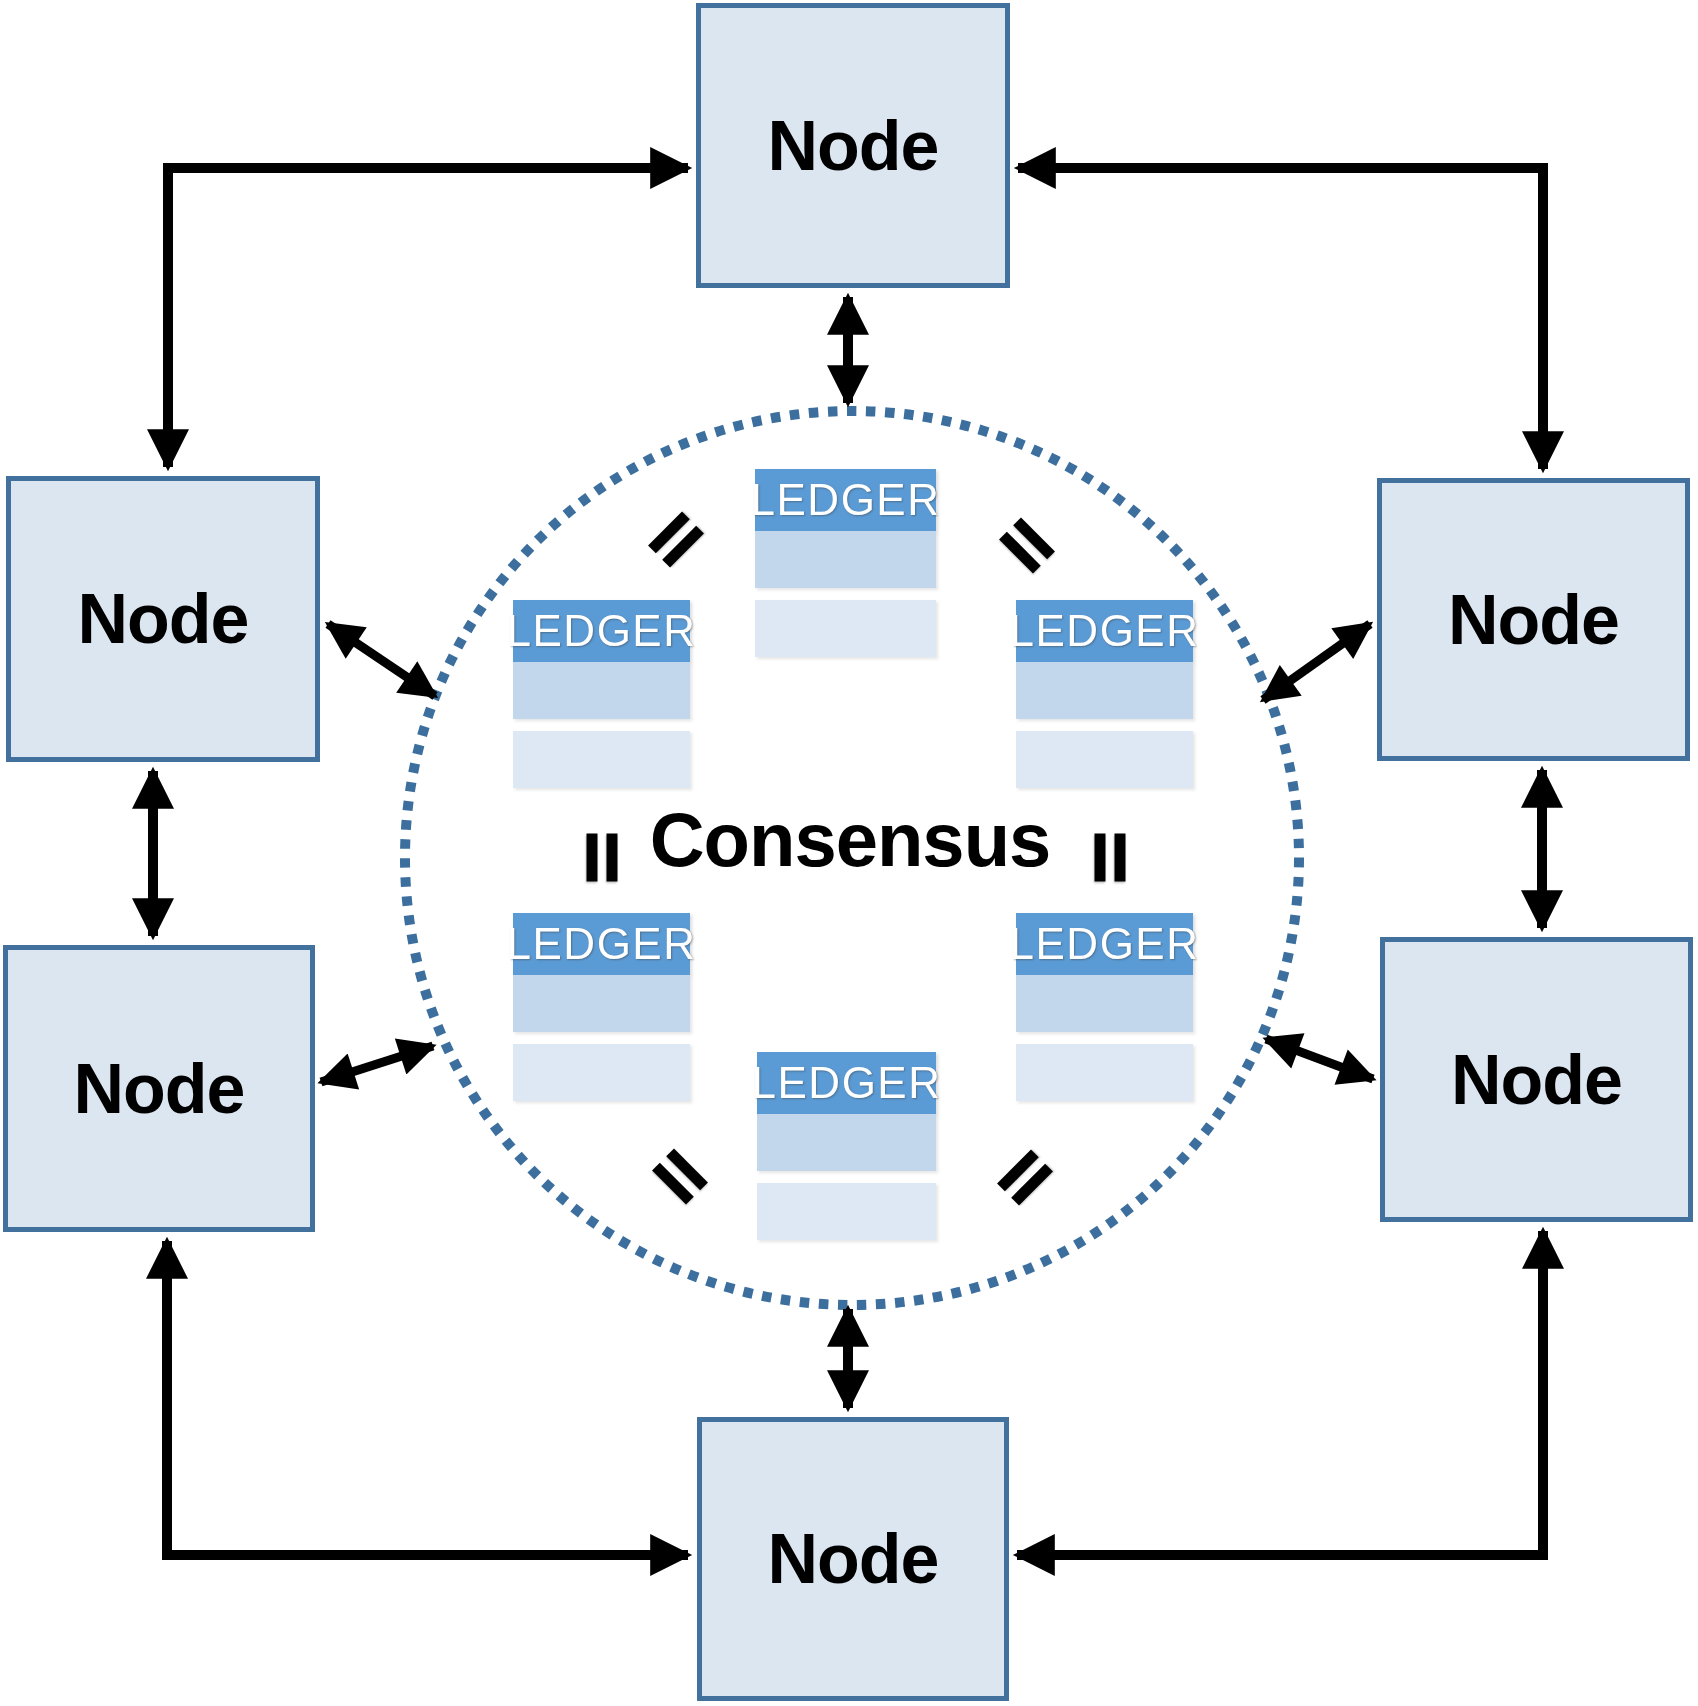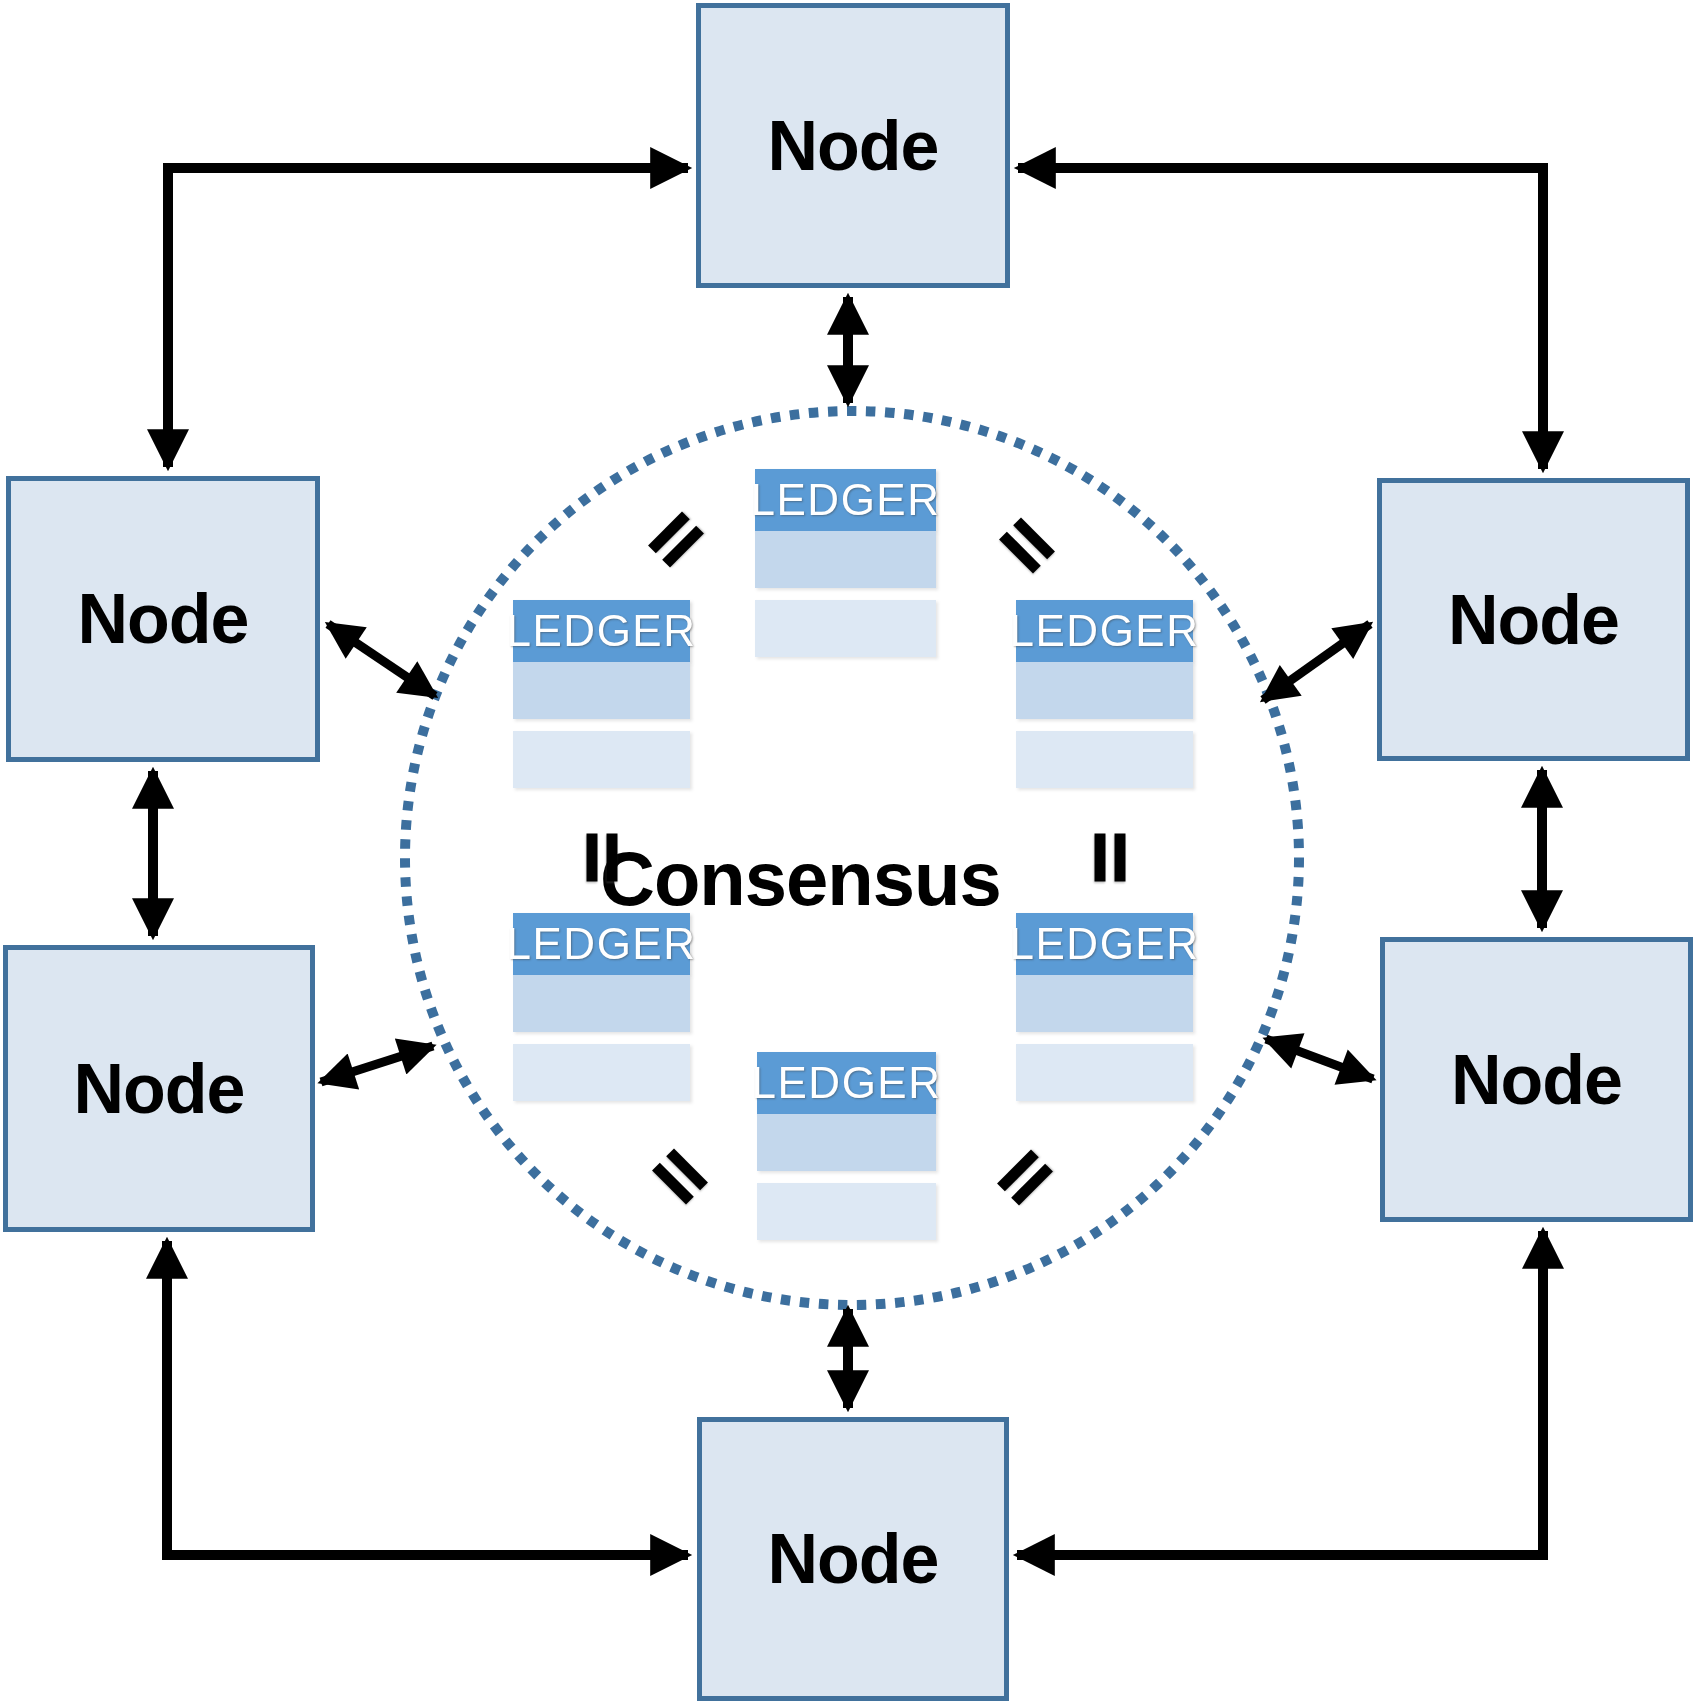--- a/index.html
+++ b/index.html
@@ -60,25 +60,25 @@
   .ledger-top        { left: 755px;  top: 469px; width: 181px; }
   .ledger-mid-left   { left: 513px;  top: 600px; width: 177px; }
   .ledger-mid-right  { left: 1016px; top: 600px; width: 177px; }
   .ledger-lower-left { left: 513px;  top: 913px; width: 177px; }
   .ledger-lower-right{ left: 1016px; top: 913px; width: 177px; }
   .ledger-bottom     { left: 757px;  top: 1052px; width: 179px; }
 
   .consensus-label {
     position: absolute;
     left: 600px;
-    top: 831px;
+    top: 792px;
     width: 500px;
     height: 96px;
     line-height: 96px;
-    text-align: left;
+    text-align: center;
     font-size: 76px;
     font-weight: bold;
     color: var(--text, #000);
     letter-spacing: -1px;
   }
 
   .pmark { position: absolute; width: 48px; height: 31px; }
   .pmark .bar {
     width: 48px; height: 11px;
     background: var(--arrow, #000);

